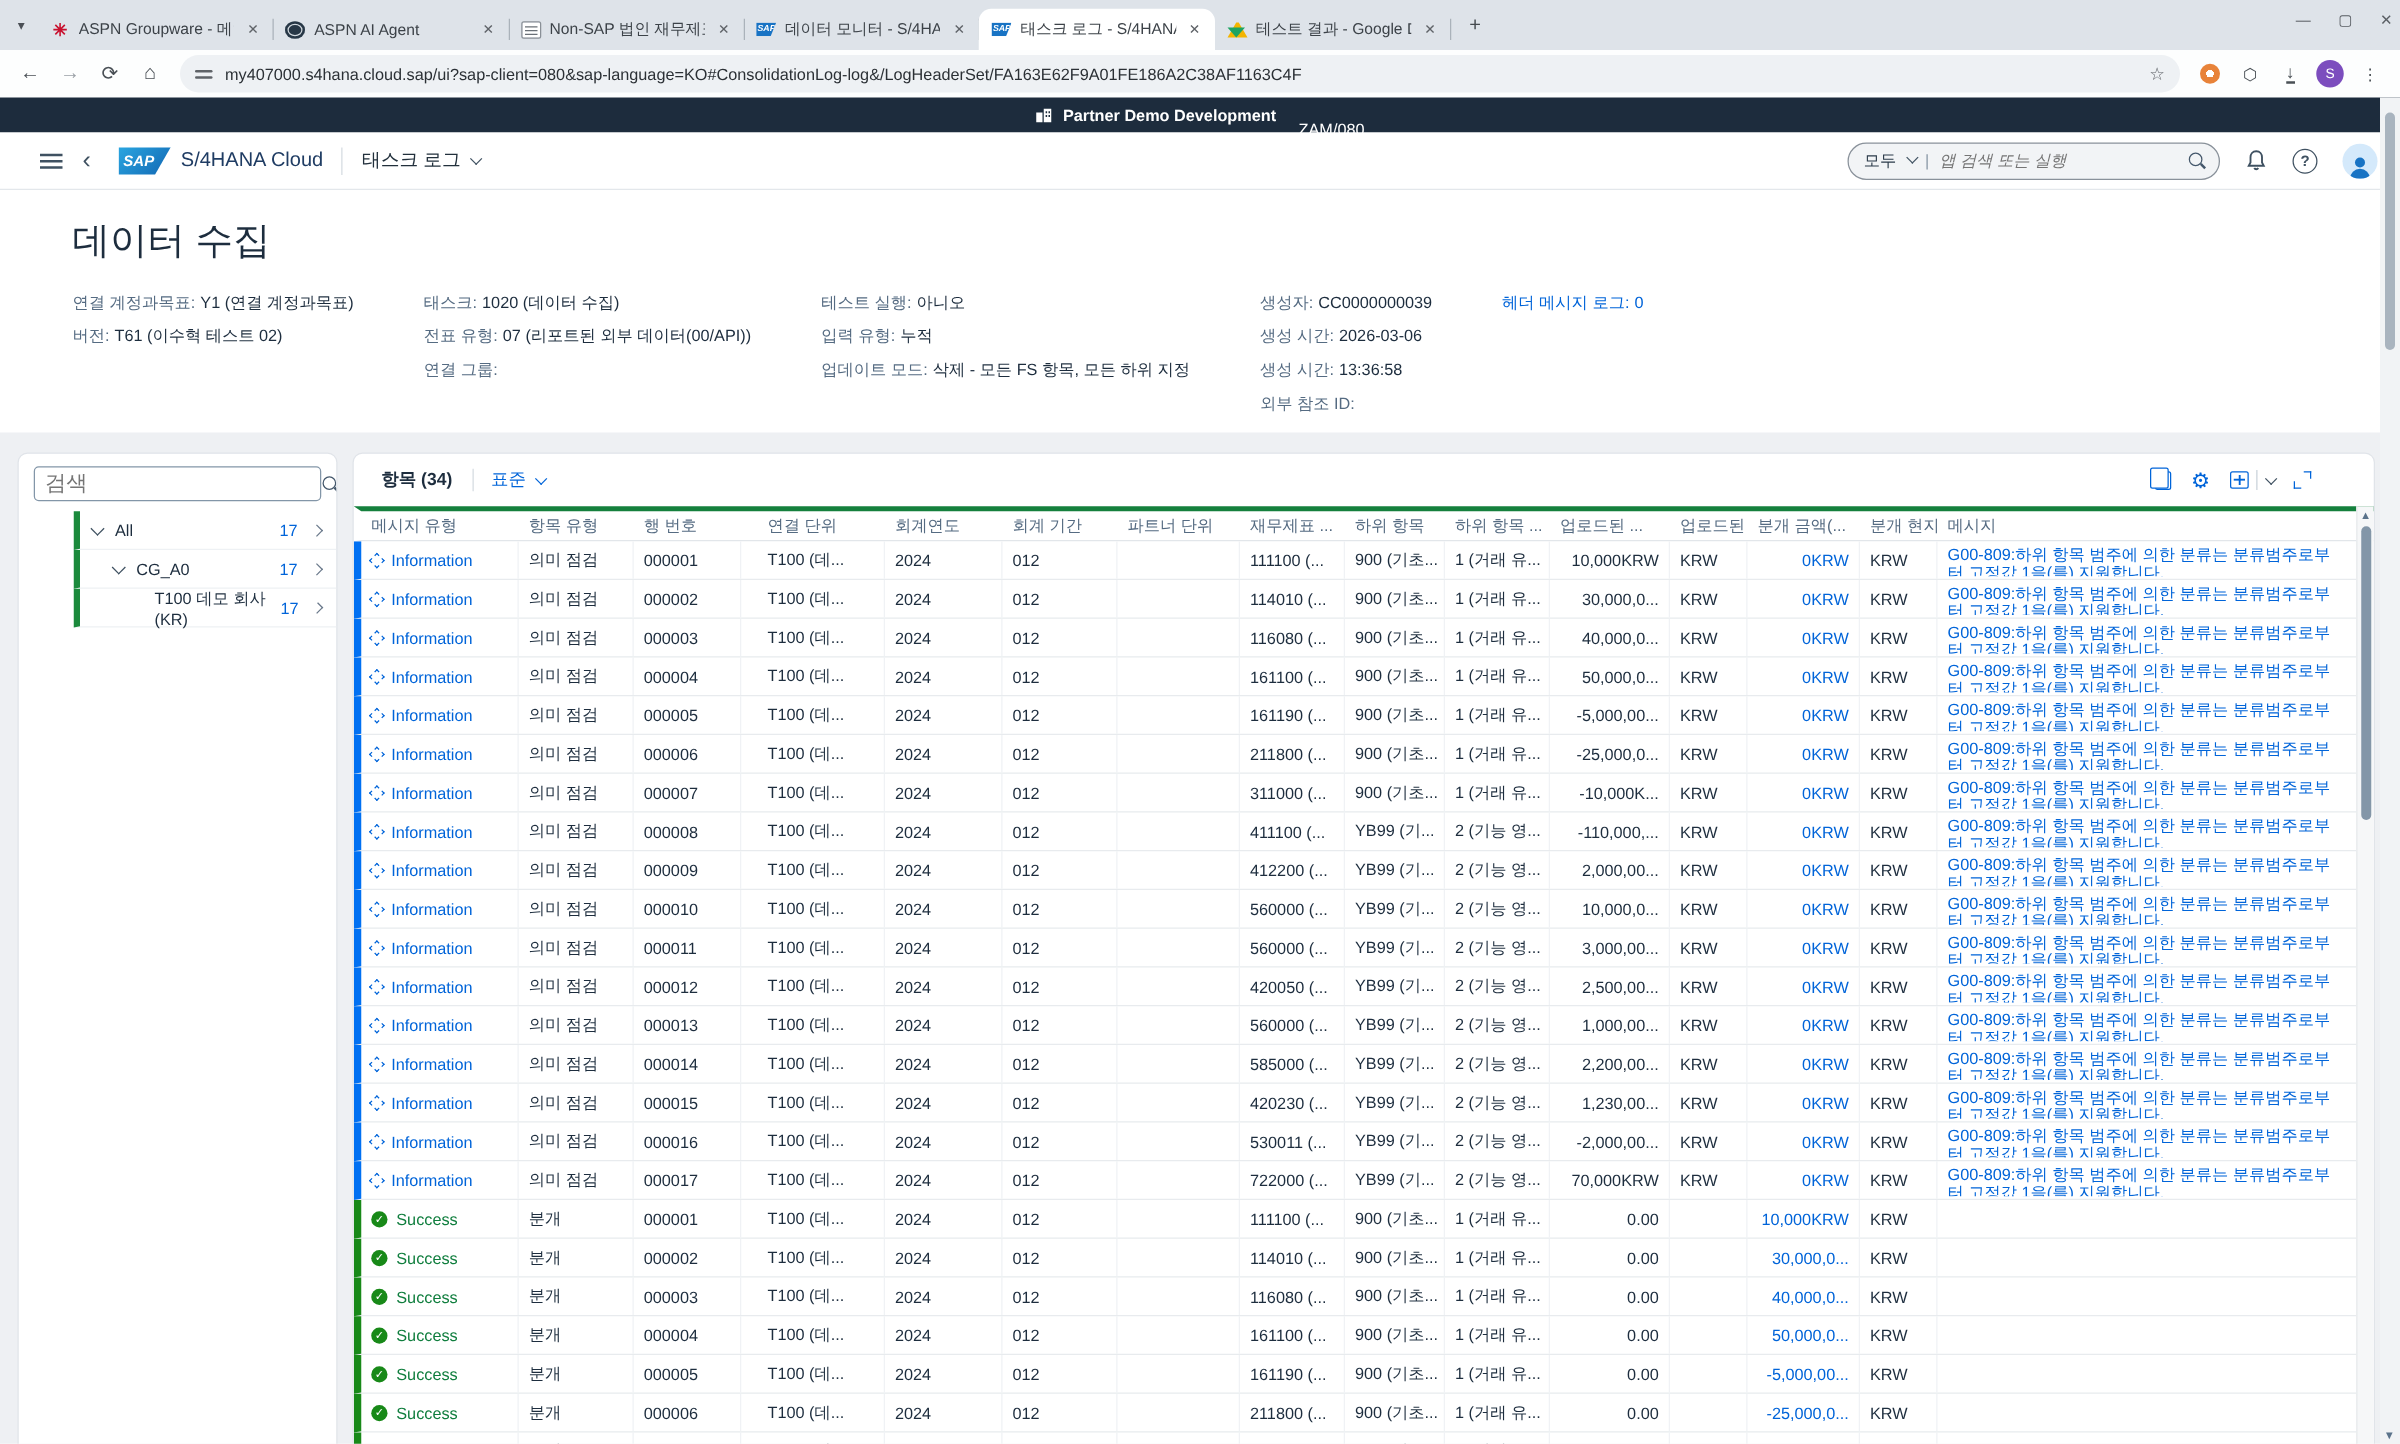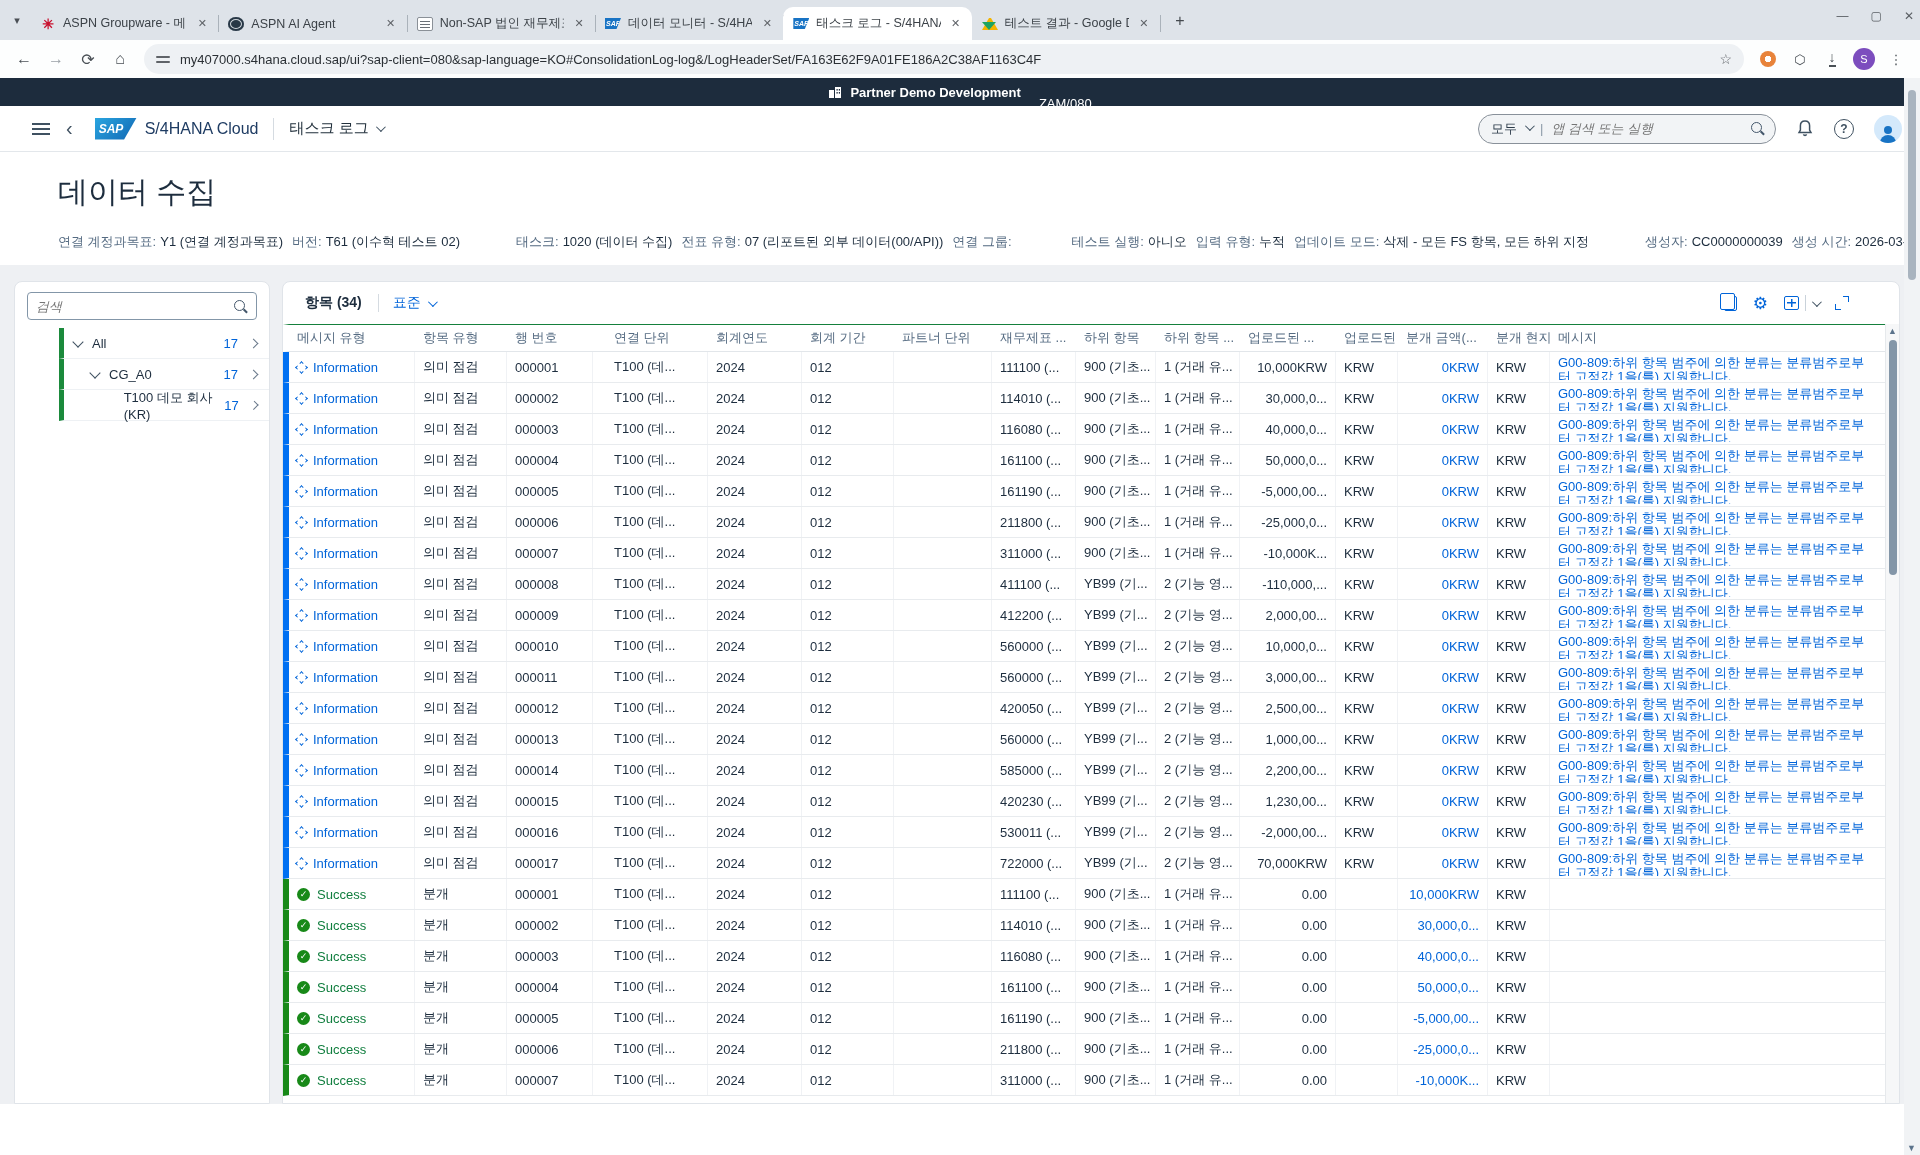--- a/index.html
+++ b/index.html
@@ -60,33 +60,33 @@
   .bell, .help { color:#3f5161; }
   .help-circle { width:20px; height:20px; border:1.6px solid #3f5161; border-radius:50%; display:flex; align-items:center; justify-content:center; font-size:12px; font-weight:bold; color:#3f5161; }
   .avatar-shell { width:28px; height:28px; border-radius:50%; background:#d4e9fb; display:flex; align-items:center; justify-content:flex-end; flex-direction:column; overflow:hidden; }
   .avatar-shell .head { width:8px; height:8px; border-radius:50%; background:#1873c4; margin-bottom:1px; }
   .avatar-shell .body { width:16px; height:8px; border-radius:8px 8px 0 0; background:#1873c4; }
 
   
   .pagehead { background:#fff; padding:20px 0 14px 58px; }
   .pagehead h1 { font-size:30px; font-weight:400; color:#1d2d3e; margin-bottom:20px; }
   .meta { display:flex; gap:56px; font-size:13px; }
-  .meta .mcol { display:flex; flex-direction:row; gap:9px;text-align:right; }
+  .meta .mcol { display:flex; flex-direction:column; gap:9px; }
   .meta .mrow { white-space:nowrap; }
   .meta .ml { color:#556b82; }
   .meta .mv { color:#1d2d3e; margin-left:4px; }
   .meta .mrow.link .ml, .meta .mrow.link .mv { color:#0064d9; }
 
   
   .content { background:#eef0f3; height:839px; display:flex; padding:16px 20px 0 14px; gap:12px; position:relative; }
   .panel { background:#fff; border:1px solid #e0e4e9; border-radius:8px 8px 0 0; overflow:hidden; }
 
   .sidebar { width:256px; padding-top:10px; }
   .side-search { margin:0 12px 8px 12px; height:28px; border:1px solid #8396a8; border-radius:4px; display:flex; align-items:center; padding:0 8px; }
-  .side-search input { flex:1; border:none; outline:none; font-style:italic; font-size:13px; color:#0f172a; font-family:inherit; background:transparent; }
+  .side-search input { flex:1; border:none; outline:none; font-size:17px; color:#0f172a; font-family:inherit; background:transparent; }
   .mag { width:15px; height:15px; position:relative; flex:0 0 15px; }
   .mag::before { content:""; position:absolute; width:9px; height:9px; border:1.6px solid #44576b; border-radius:50%; left:1px; top:1px; }
   .mag::after { content:""; position:absolute; width:5px; height:1.6px; background:#44576b; transform:rotate(45deg); right:0; bottom:2px; }
   .tree-row { height:31px; display:flex; align-items:center; border-left:5px solid #1b8a3c; border-bottom:1px solid #eef1f4; font-size:13px; color:#1d2d3e;margin-left:44px; }
   .tree-row .tchev { width:8px; height:8px; border-right:1.6px solid #3f5161; border-bottom:1.6px solid #3f5161; transform:rotate(45deg); margin-right:10px; margin-top:-3px; }
   .tree-row .tcount { margin-left:auto; color:#0064d9; }
   .tree-row .tnav { width:7px; height:7px; border-right:1.6px solid #69788a; border-top:1.6px solid #69788a; transform:rotate(45deg); margin:0 12px 0 12px; }
 
   .tablewrap { flex:1; display:flex; flex-direction:column; position:relative; }
   .ttoolbar { height:42px; display:flex; align-items:center; padding:0 50px 0 22px; }
@@ -98,21 +98,21 @@
   .ic-copy::before { content:""; position:absolute; width:13px; height:15px; border:1.5px solid #0064d9; border-radius:2px; left:-5px; top:-4px; background:#fff; }
   .ic-gear { font-size:17px; line-height:1; }
   .ic-export { display:flex; align-items:center; gap:6px; }
   .ic-sheet { width:15px; height:14px; border:1.5px solid #0064d9; border-radius:2px; position:relative; }
   .ic-sheet::before { content:""; position:absolute; inset:2px; background:linear-gradient(#0064d9,#0064d9) 50% 0/1.5px 100% no-repeat, linear-gradient(#0064d9,#0064d9) 0 50%/100% 1.5px no-repeat; }
   .tsep { width:1px; height:16px; background:#c9d2da; }
   .ic-expand { width:14px; height:14px; position:relative; }
   .ic-expand::before { content:""; position:absolute; width:5px; height:5px; border-top:1.8px solid #0064d9; border-right:1.8px solid #0064d9; right:0; top:0; }
   .ic-expand::after { content:""; position:absolute; width:5px; height:5px; border-bottom:1.8px solid #0064d9; border-left:1.8px solid #0064d9; left:0; bottom:0; }
 
-  .thead { display:flex; border-top:1px solid #15803d; border-bottom:1px solid #e2e6ea; height:28px; align-items:center; font-size:13px; color:#556b82; padding-right:14px; }
+  .thead { display:flex; border-top:4px solid #15803d; border-bottom:1px solid #e2e6ea; height:28px; align-items:center; font-size:13px; color:#556b82; padding-right:14px; }
   .thead .hcell { padding:0 8px; white-space:nowrap; overflow:hidden; }
   .tbody { flex:1; overflow:hidden; padding-right:14px; }
   .trow { display:flex; height:31px; align-items:center; border-bottom:1px solid #e8ebee; font-size:13px; color:#1d2d3e; }
   .trow .cell { padding:0 8px; white-space:nowrap; overflow:hidden; border-right:1px solid #f0f2f5; height:100%; display:flex; align-items:center; }
   .trow.info { border-left:6px solid #0070f2; }
   .trow.succ { border-left:6px solid #188918; }
   .thead { border-left:6px solid transparent; }
   .c-st { width:126px; } .c0{width:92px;} .c1{width:86px;} .c2{width:102px;margin-left:13px;} .c3{width:94px;} .c4{width:92px;}
   .c5{width:98px;} .c6{width:84px;} .c7{width:80px;} .c8{width:84px;} .c9{width:96px;justify-content:flex-end;}
   .c10{width:62px;} .c11{width:90px;justify-content:flex-end;} .c12{width:62px;} .c13{flex:1;border-right:none!important;}

